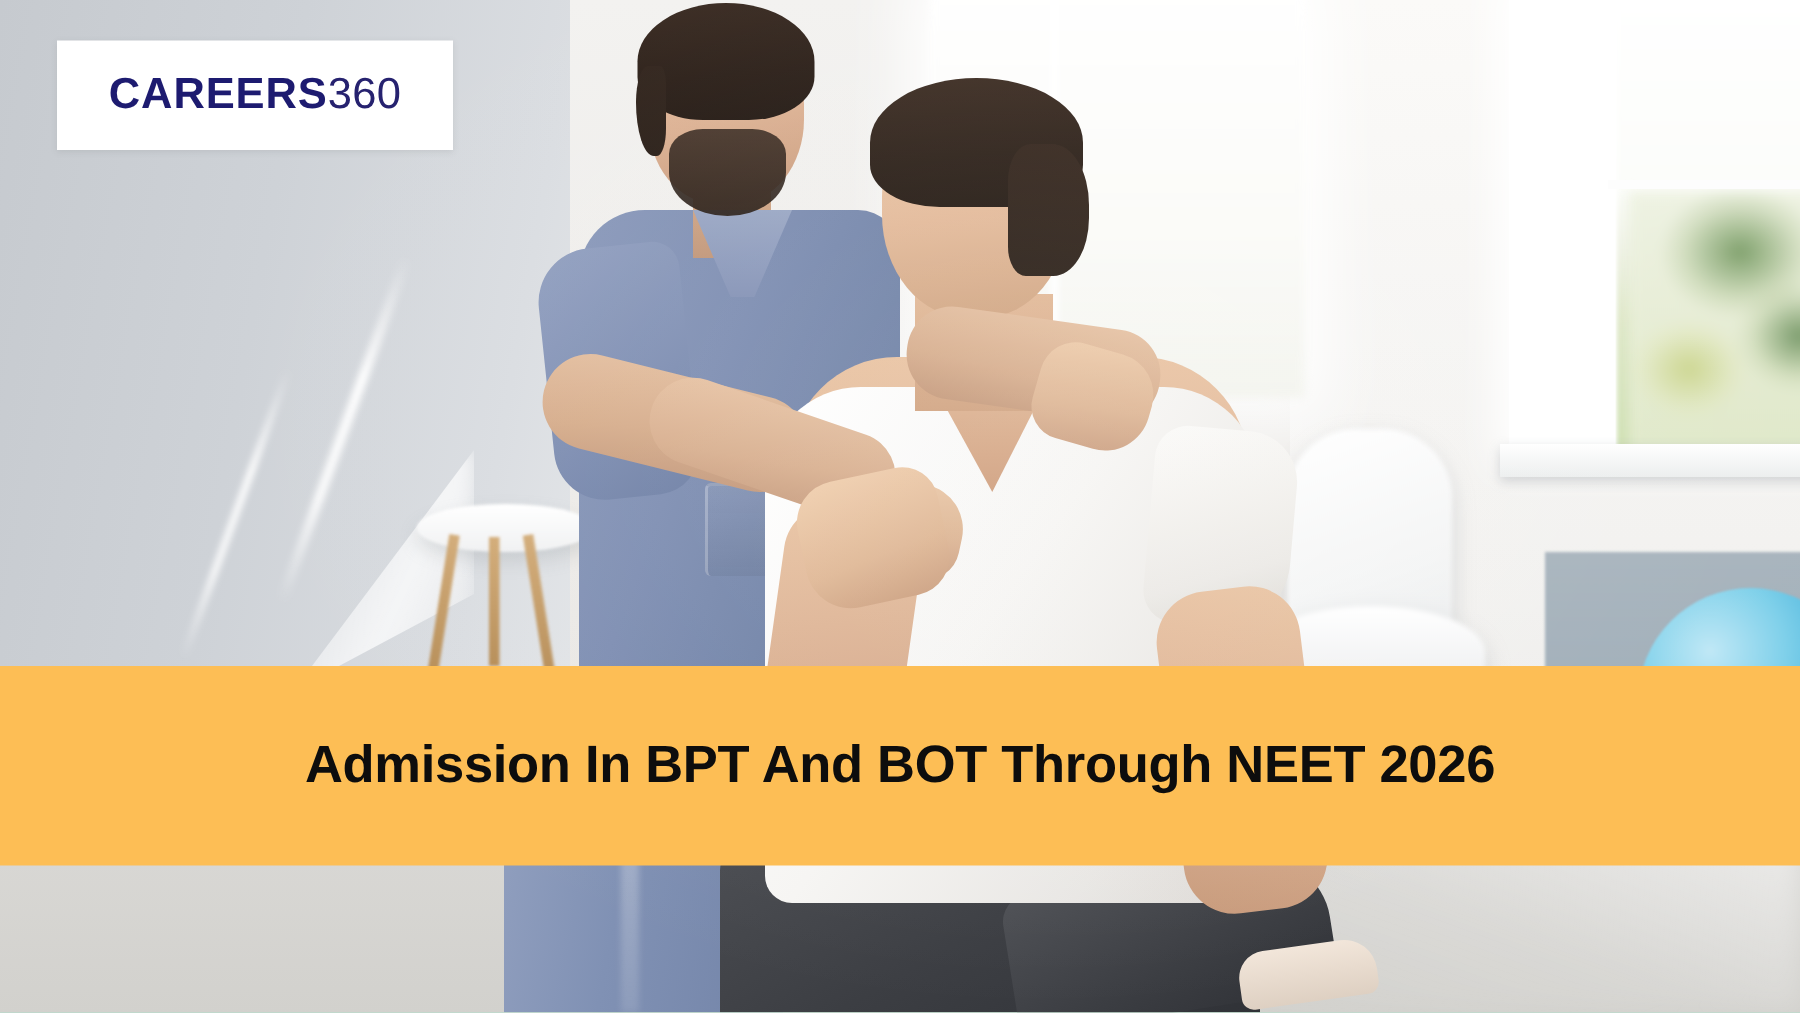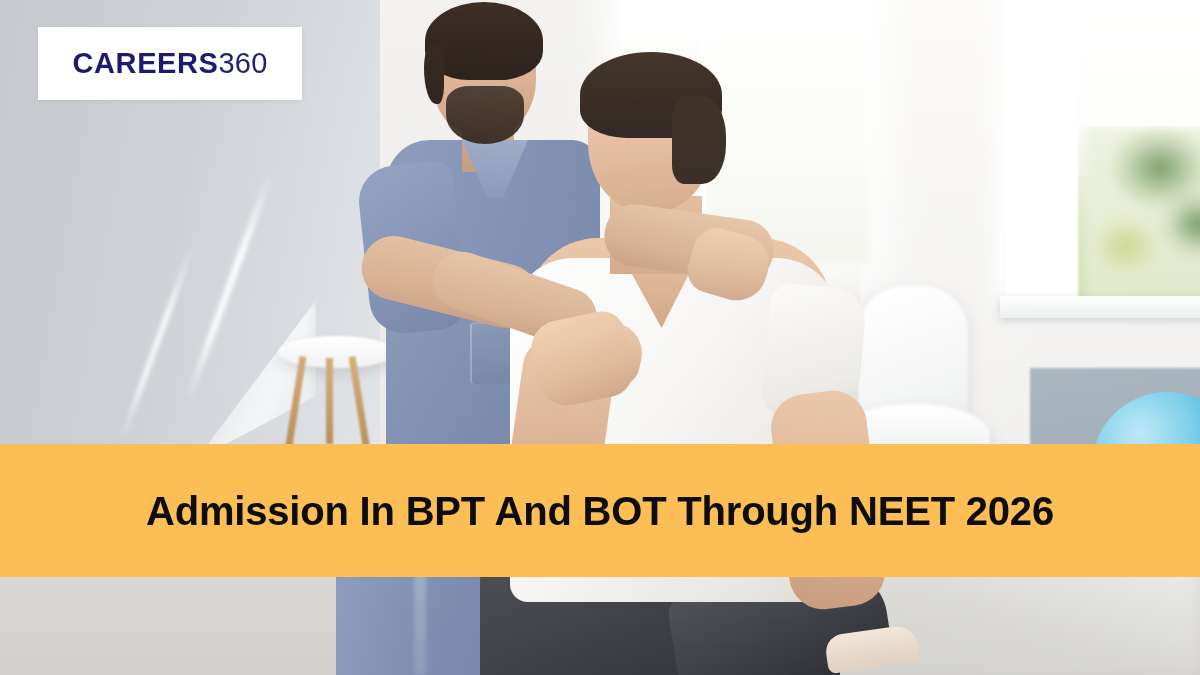--- a/index.html
+++ b/index.html
@@ -382,21 +382,21 @@
   }
 
   
   .headline-band {
     position:absolute; left:0; top:444px;
     width:1200px; height:133px;
     background:#fdbe55;
     display:flex; align-items:center; justify-content:center;
   }
   .headline-text {
-    font-size:40px;
+    font-size:35px;
     font-weight:700;
     color:#0d0d0d;
     letter-spacing:-0.2px;
     text-align:center;
     white-space:nowrap;
     line-height:1.1;
   }
 </style>
 </head>
 <body>

